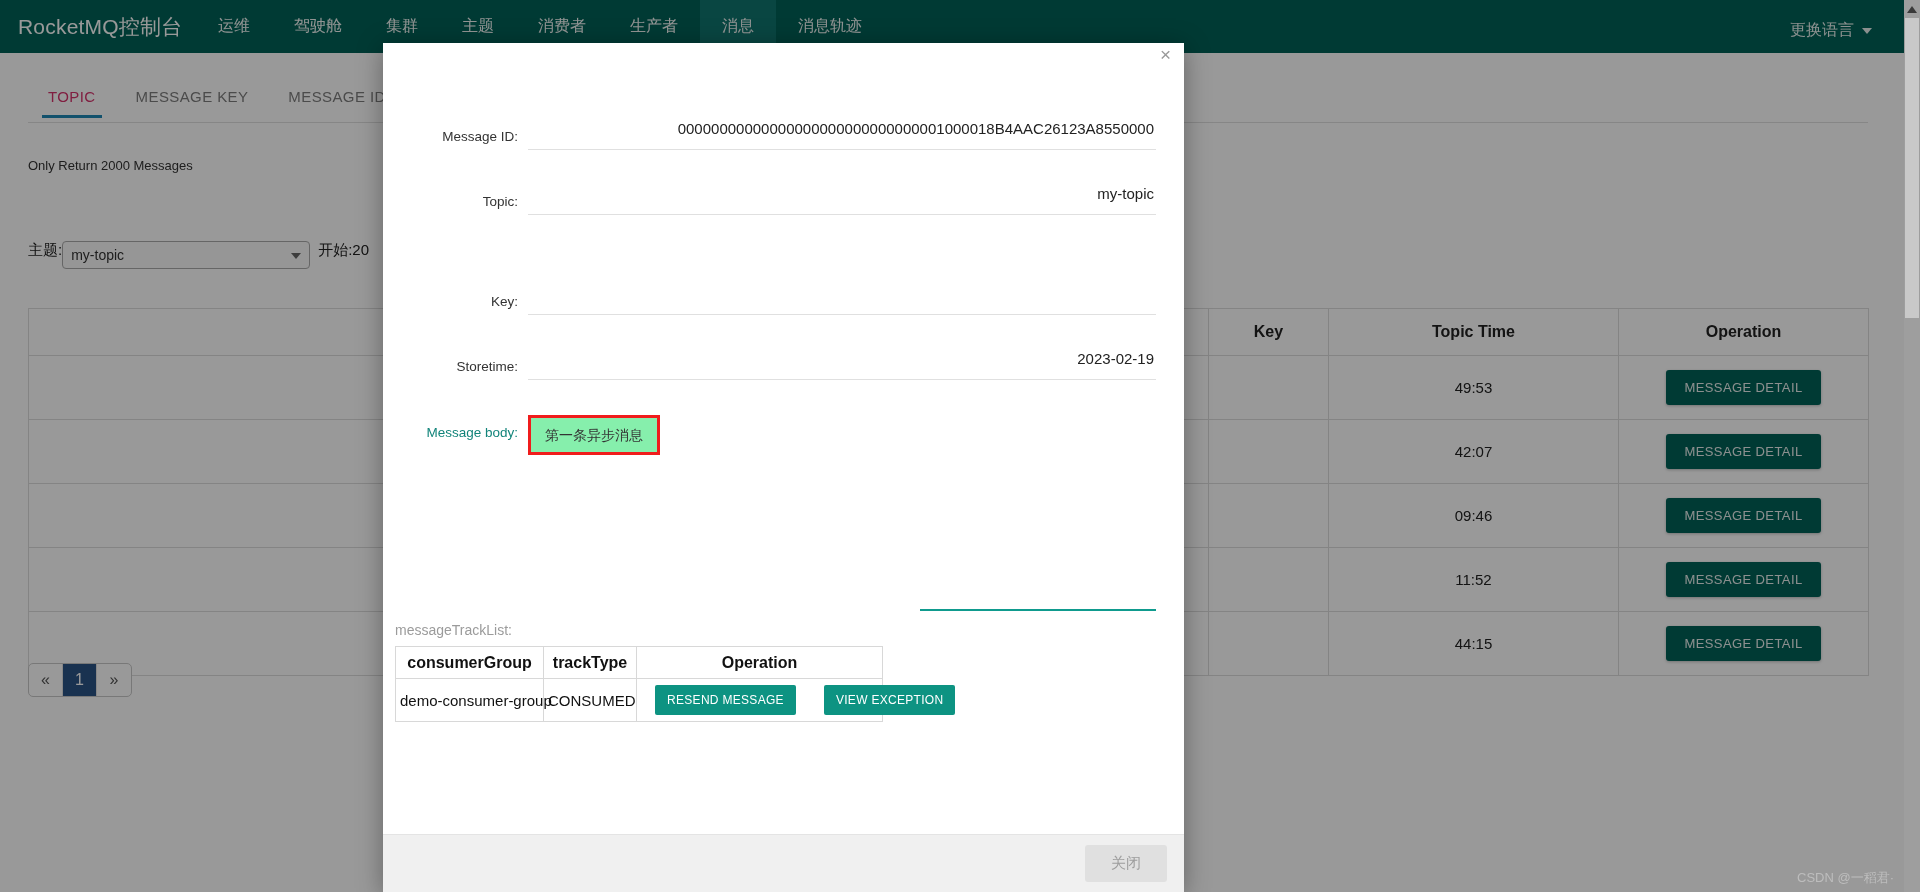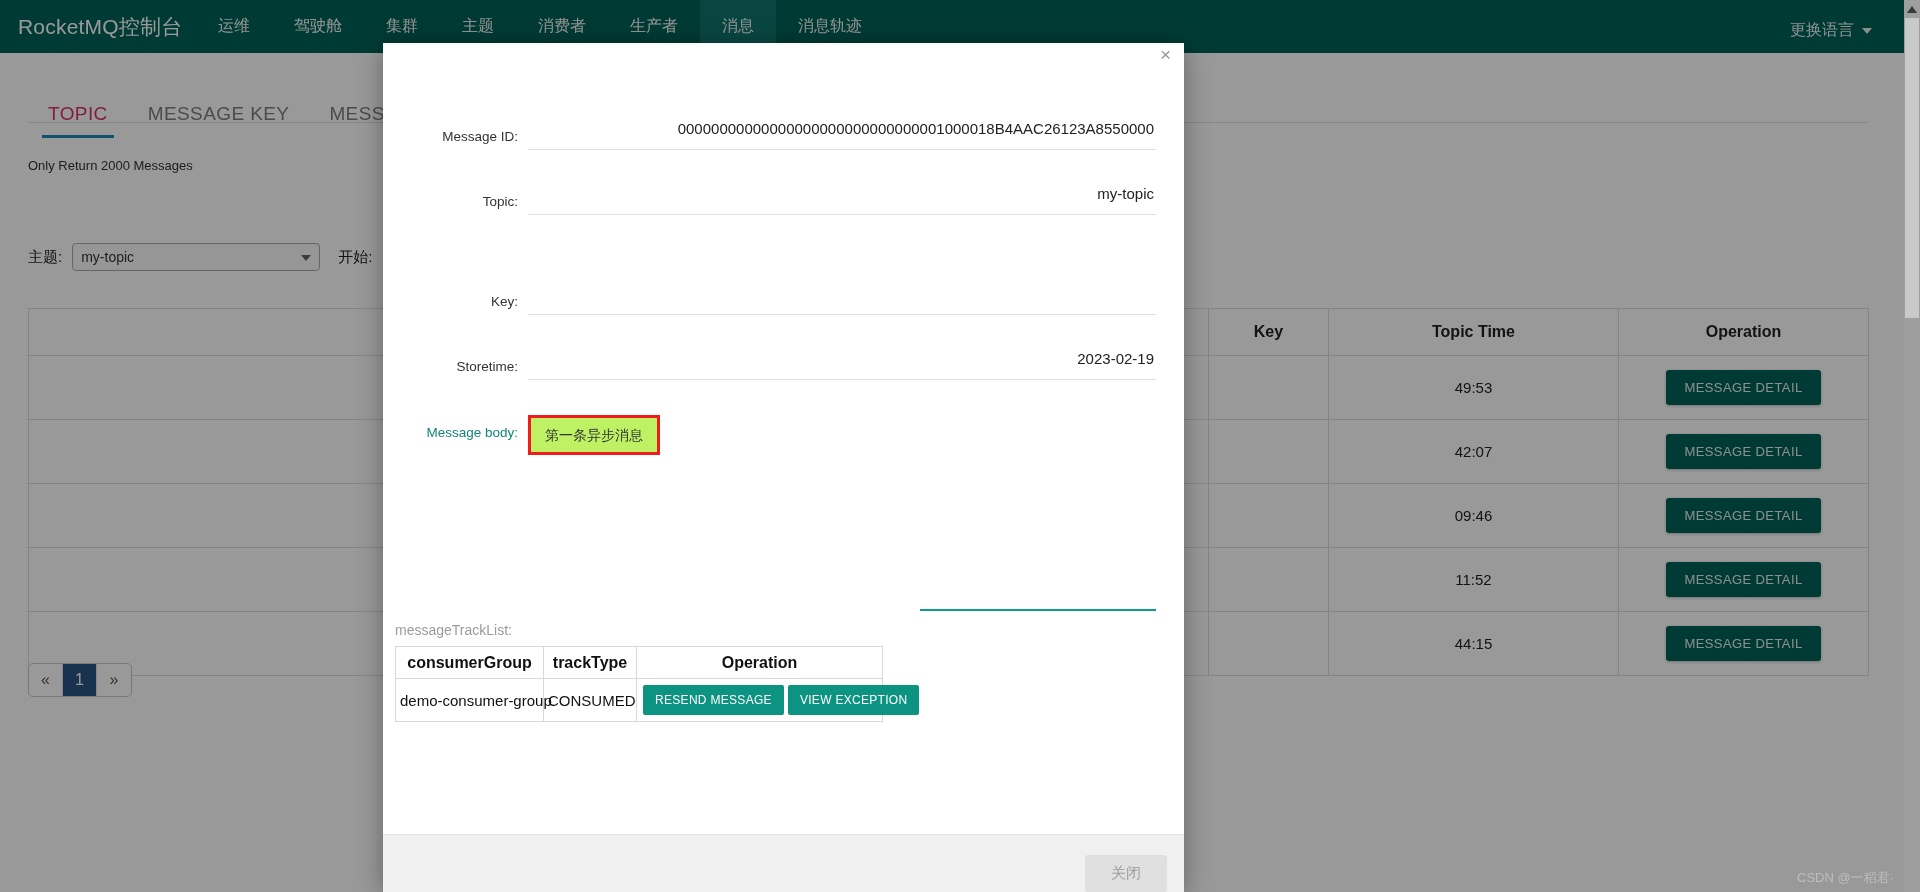--- a/index.html
+++ b/index.html
@@ -50,37 +50,37 @@
 
   
   .page { position:absolute; left:0; top:53px; width:1904px; height:839px; background:#ffffff; }
 
   .tabs {
     position:absolute; left:28px; top:30px; width:1840px; height:40px;
     border-bottom:1px solid #dfdfdf;
     display:flex; align-items:flex-start; gap:0;
   }
   .tab {
-    padding:0 20px 12px 20px; font-size:19px; color:#7d7d7d;
-    letter-spacing:.4px; cursor:pointer; position:relative; top:20px;
+    padding:0 20px 12px 20px; font-size:15px; color:#7d7d7d;
+    letter-spacing:.4px; cursor:pointer; position:relative; top:5px;
   }
   .tab.active { color:#d6336c; }
   .tab.active::after {
     content:""; position:absolute; left:14px; right:14px; bottom:-1px;
     height:3px; background:#1f87b5;
   }
 
   .hint {
     position:absolute; left:28px; top:105px;
     font-size:13px; color:#333;
   }
 
   .searchrow {
     position:absolute; left:28px; top:188px; height:32px;
-    display:flex; align-items:center; gap:10px;
+    display:flex; 
     font-size:15px; color:#222;
   }
   .select-box {
     width:248px; height:28px; border:1px solid #aaa; border-radius:4px;
     background:#fafafa; display:flex; align-items:center;
     padding:0 8px; position:relative; font-size:14px; color:#333;
   }
   .select-box .caret {
     position:absolute; right:8px; top:50%; margin-top:-2px;
     width:0;height:0;border-left:5px solid transparent;border-right:5px solid transparent;
@@ -156,21 +156,21 @@
   }
   .field-label.accent { color:#12847a; }
   .field-val {
     flex:1; border-bottom:1px solid #e0e0e0;
     min-height:30px; text-align:right;
     font-size:15px; color:#222;
     padding:0 2px 5px 2px; white-space:nowrap; overflow:hidden;
   }
   .gap-lg { height:35px; }
   .body-box {
-    border:3px solid #f01c1c; background:#bef264;
+    border:3px solid #f01c1c; background:#86efac;
     padding:8px 14px; font-size:14px; color:#333;
     display:inline-block; min-width:122px; min-height:33px;
     line-height:1.3;
   }
   .body-row { display:flex; align-items:center; }
   .body-underline {
     position:absolute; left:537px; right:28px; top:538px;
     border-bottom:2px solid #0f9b8e;
   }
   .track-label {
@@ -186,26 +186,26 @@
   table.track th, table.track td {
     border:1px solid #d8d8d8; padding:6px 4px; text-align:center;
     white-space:nowrap;
   }
   table.track th { font-weight:bold; font-size:16px; height:32px; }
   table.track td { height:40px; }
   .btn-teal {
     display:inline-block; background:#0d9382; color:#ffffff;
     border:none; border-radius:2px;
     font-size:12px; letter-spacing:.3px;
-    padding:8px 12px; cursor:pointer; margin:0 2px;
+    padding:8px 12px; cursor:pointer; margin:0 14px;
     white-space:nowrap;
   }
   .modal-footer {
     height:58px; background:#f0f0f0; border-top:1px solid #e4e4e4;
-    display:flex; align-items:flex-end; justify-content:flex-end;
+    display:flex; align-items:center; justify-content:flex-end;
     padding-right:17px;
   }
   .btn-close-modal {
     background:#e0e0e0; color:#9d9d9d; border:none;
     font-size:15px; padding:9px 26px; border-radius:3px; cursor:pointer;
   }
 
   
   .scrollbar {
     position:absolute; right:0; top:0; width:16px; height:892px;

